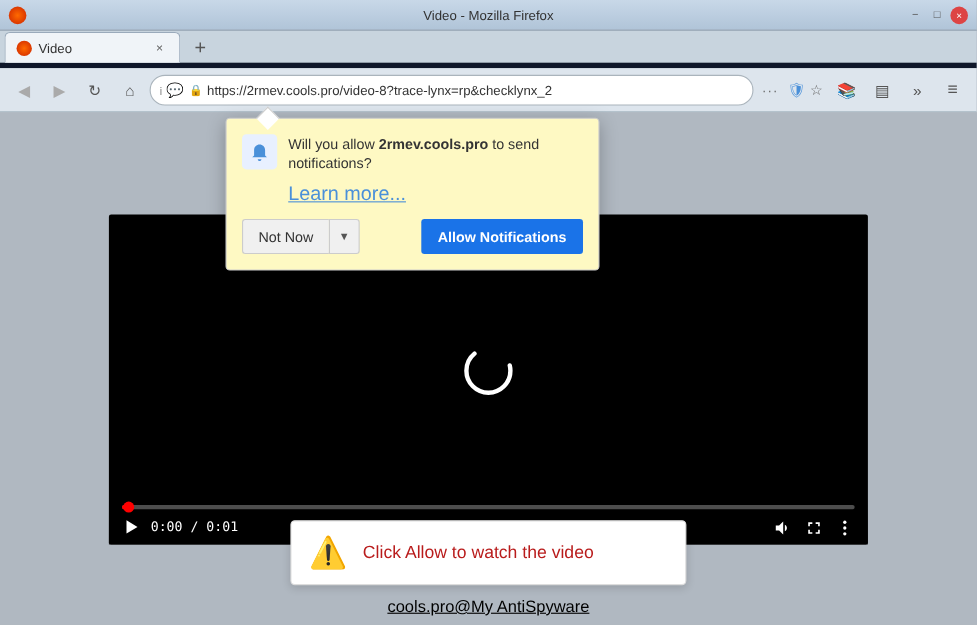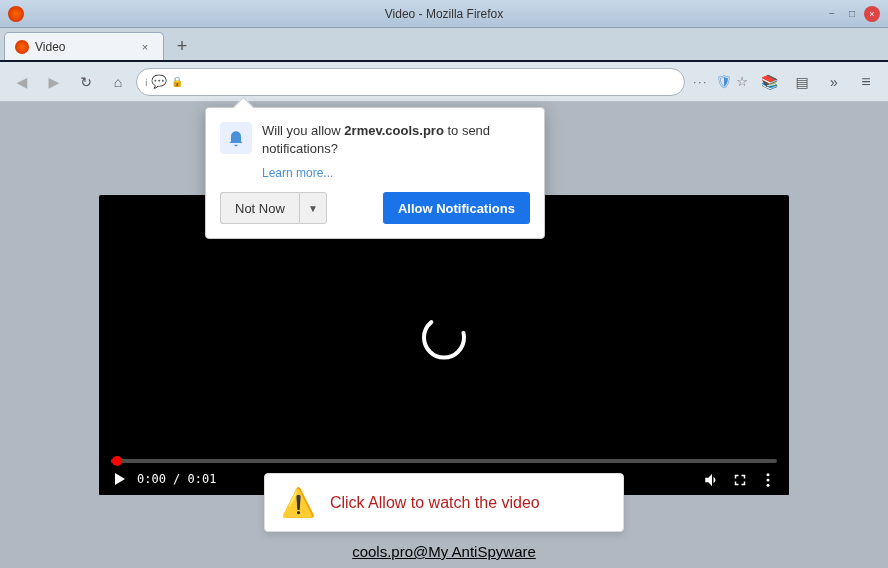--- a/index.html
+++ b/index.html
@@ -64,21 +64,21 @@
       font-size: 9px;
     }
 
     
     .tabbar {
       height: 34px;
       background: #c8d4de;
       display: flex;
       align-items: flex-end;
       padding: 0 4px;
-      border-bottom: 2px solid #0f172a;
+      border-bottom: 5px solid #0f172a;
     }
     .tab {
       height: 28px;
       background: #f0f4f8;
       border: 1px solid #9aaabb;
       border-bottom: none;
       border-radius: 5px 5px 0 0;
       display: flex;
       align-items: center;
       padding: 0 10px;
@@ -279,21 +279,21 @@
       font-size: 12px;
       font-family: monospace;
     }
 
     
     .notification-popup {
       position: absolute;
       top: 5px;
       left: 205px;
       width: 340px;
-      background: #ffffff;
+      background: #fef9c3;
       border: 1px solid #ccc;
       border-radius: 4px;
       box-shadow: 0 4px 16px rgba(0,0,0,0.25);
       padding: 14px;
       z-index: 100;
     }
     .popup-header {
       display: flex;
       align-items: flex-start;
       gap: 10px;
@@ -312,21 +312,22 @@
       font-size: 18px;
     }
     .popup-text {
       font-size: 13px;
       color: #333;
       line-height: 1.4;
     }
     .popup-text strong { font-weight: bold; }
     .popup-learn-more {
       color: #4a90d9;
-      font-size: 12px;
+      font-size: 18px;
+      text-decoration: underline;
       cursor: pointer;
       display: block;
       margin-bottom: 12px;
       margin-left: 42px;
     }
     .popup-buttons {
       display: flex;
       align-items: center;
       gap: 0;
       border-radius: 11px;
@@ -450,20 +451,21 @@
 <div class="navbar">
   <div class="nav-btn disabled">◀</div>
   <div class="nav-btn disabled">▶</div>
   <div class="nav-btn">↻</div>
   <div class="nav-btn">⌂</div>
 
   <div class="url-bar">
     <span class="url-icon">ℹ</span>
     <span class="url-icon" style="font-size:13px;">💬</span>
     <span class="url-lock">🔒</span>
+    <span class="url-text">https://2rmev.cools.pro/video-8?trace-lynx=rp&amp;checklynx_2</span>
   </div>
   <span class="url-more">···</span>
   <span class="url-shield-icon">🛡</span>
   <span class="url-star-icon">☆</span>
 
   <div class="toolbar-right">
     <div class="toolbar-icon">📚</div>
     <div class="toolbar-icon">▤</div>
     <div class="toolbar-icon">»</div>
     <div class="toolbar-menu">≡</div>

